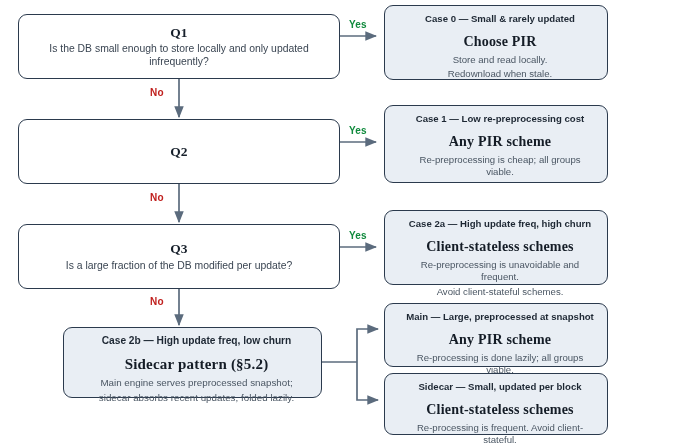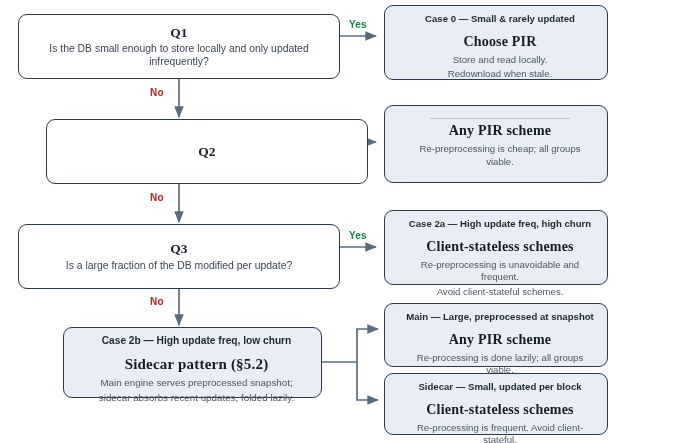--- a/index.html
+++ b/index.html
@@ -152,38 +152,39 @@
   <div class="elabel no" style="left:150px; top:192px;">No</div>
 
   <div class="elabel yes" style="left:349px; top:230px;">Yes</div>
   <div class="elabel no" style="left:150px; top:296px;">No</div>
 
   <div class="qbox" style="left:18px; top:14px; width:322px; height:65px;">
     <div class="qtitle">Q1</div>
     <div class="qtext">Is the DB small enough to store locally and only updated infrequently?</div>
   </div>
 
-  <div class="qbox" style="left:18px; top:119px; width:322px; height:65px;margin-left:28px;">
+  <div class="qbox" style="left:18px; top:119px; width:322px; height:65px;">
     <div class="qtitle">Q2</div>
   </div>
 
   <div class="qbox" style="left:18px; top:224px; width:322px; height:65px;">
     <div class="qtitle">Q3</div>
     <div class="qtext">Is a large fraction of the DB modified per update?</div>
   </div>
 
   <div class="cbox" style="left:384px; top:5px; width:224px; height:75px;">
     <div class="ctag">Case 0 — Small &amp; rarely updated</div>
     <div class="cdiv"></div>
     <div class="chead">Choose PIR</div>
     <div class="cline first">Store and read locally.</div>
     <div class="cline">Redownload when stale.</div>
   </div>
 
   <div class="cbox" style="left:384px; top:105px; width:224px; height:78px;">
+    <div class="ctag">Case 1 — Low re-preprocessing cost</div>
     <div class="cdiv"></div>
     <div class="chead">Any PIR scheme</div>
     <div class="cline first">Re-preprocessing is cheap; all groups viable.</div>
   </div>
 
   <div class="cbox" style="left:384px; top:210px; width:224px; height:75px;">
     <div class="ctag">Case 2a — High update freq, high churn</div>
     <div class="cdiv"></div>
     <div class="chead">Client-stateless schemes</div>
     <div class="cline first">Re-preprocessing is unavoidable and frequent.</div>

